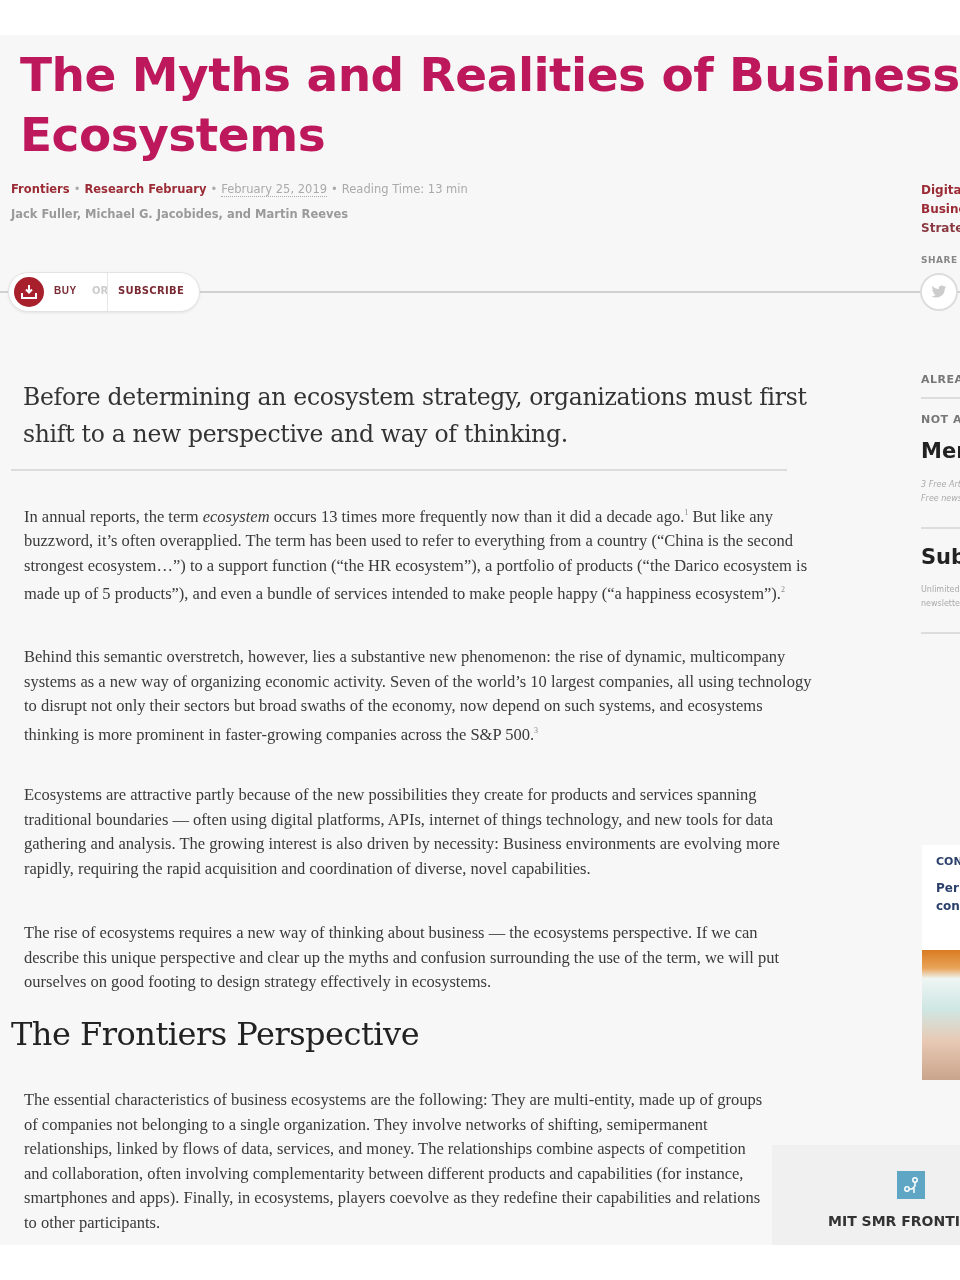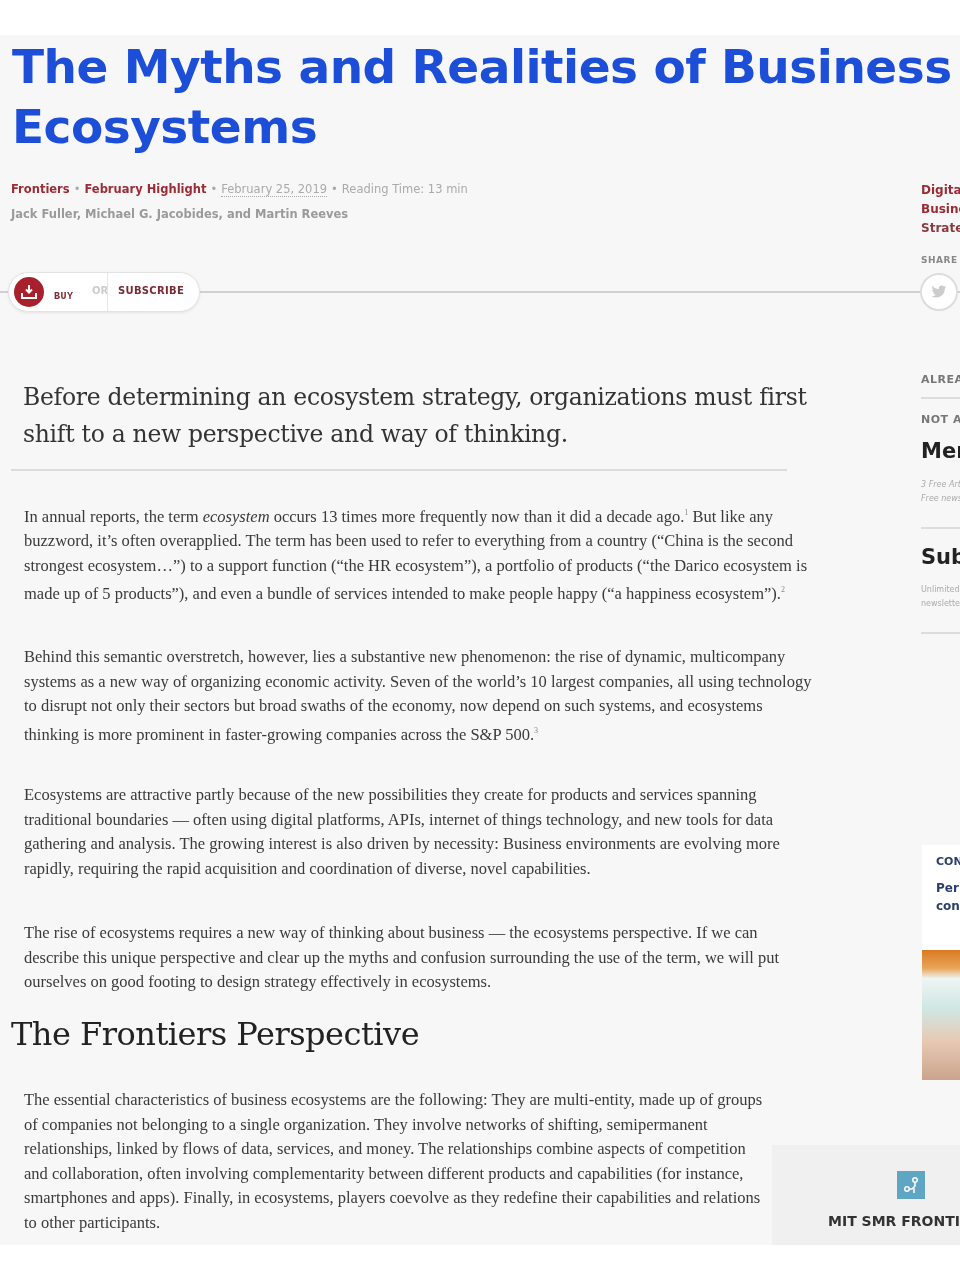--- a/index.html
+++ b/index.html
@@ -1,31 +1,31 @@
 <!DOCTYPE html>
 <html><head>
 <meta charset="utf-8">
 <style>
   html, body { margin:0; padding:0; }
   body { width:960px; height:1280px; background:#ffffff; position:relative; overflow:hidden; font-family:"Liberation Sans", sans-serif; }
   .page { position:absolute; left:0; top:35px; width:960px; height:1210px; background:#f7f7f7; overflow:hidden; }
-  .title { position:absolute; left:12px; top:2px; width:940px; margin:0; font-family:"DejaVu Sans", sans-serif; font-weight:bold; font-size:47px; line-height:60px; color:#1d4ed8; letter-spacing:-0.5px; }
+  .title { position:absolute; left:12px; top:2px; width:940px; margin:8px; font-family:"DejaVu Sans", sans-serif; font-weight:bold; font-size:47px; line-height:60px; color:#be185d; letter-spacing:-0.5px; }
   .meta1 { position:absolute; left:11px; top:147px; font-family:"DejaVu Sans", sans-serif; font-size:11.5px; font-weight:bold; color:#999; white-space:nowrap; }
   .meta1 .cat { color:#9b2b35; }
   .meta1 .dot { color:#aaa; margin:0 4px; font-weight:normal; }
   .meta1 .date { color:#aaa; font-weight:normal; border-bottom:1px dotted #aaa; }
   .meta1 .rt { color:#aaa; font-weight:normal; }
   .meta2 { position:absolute; left:11px; top:172px; font-family:"DejaVu Sans", sans-serif; font-size:11.5px; color:#9a9a9a; font-weight:bold; }
   .topics { position:absolute; left:921px; top:146px; font-family:"DejaVu Sans", sans-serif; font-size:12px; font-weight:bold; color:#9b2b35; line-height:19px; white-space:nowrap; }
   .topics .last { color:#8a3a40; }
   .share-label { position:absolute; left:921px; top:220px; font-size:9px; font-weight:bold; color:#888; letter-spacing:0.5px; font-family:"DejaVu Sans", sans-serif;text-align:center; }
   .rule-line { position:absolute; left:0; top:256px; width:960px; height:2px; background:#d0d0d0; }
   .buy-pill { position:absolute; left:8px; top:237px; width:190px; height:38px; background:#fff; border:1px solid #e3e3e3; border-radius:20px; box-shadow:0 1px 3px rgba(0,0,0,0.08); }
   .buy-icon { position:absolute; left:5px; top:4px; width:30px; height:30px; border-radius:50%; background:#a8202b; display:flex; align-items:center; justify-content:center; }
-  .buy-label { position:absolute; left:45px; top:12px; font-size:10px; font-weight:bold; color:#7a2a33; letter-spacing:0.5px; font-family:Liberation Mono, monospace;margin-top:6px; }
+  .buy-label { position:absolute; left:45px; top:12px; font-size:10px; font-weight:bold; color:#7a2a33; letter-spacing:0.5px; font-family:Liberation Sans, sans-serif; }
   .or-label { position:absolute; left:83px; top:12px; font-size:10px; font-weight:bold; color:#ccc; font-family:"DejaVu Sans", sans-serif; }
   .divider-v { position:absolute; left:98px; top:0; width:1px; height:38px; background:#e6e6e6; }
   .sub-label { position:absolute; left:109px; top:12px; font-size:10px; font-weight:bold; color:#7a2a33; letter-spacing:0.3px; font-family:"DejaVu Sans", sans-serif; }
   .share-circle { position:absolute; left:920px; top:238px; width:34px; height:34px; border-radius:50%; background:#fff; border:2px solid #ddd; display:flex; align-items:center; justify-content:center; }
   .dek { position:absolute; left:11px; top:332px; width:790px; margin:12px; font-family:"DejaVu Serif", serif; font-size:23.5px; line-height:37px; color:#333; font-weight:normal; letter-spacing:-0.3px; }
   .dek-rule { position:absolute; left:11px; top:434px; width:776px; height:2px; background:#dcdcdc; }
   .body-text { position:absolute; left:24px; width:790px; font-family:"Liberation Serif", serif; font-size:16.5px; line-height:24.5px; color:#3a3a3a; margin:0; }
   .body-text sup { font-size:8px; color:#888; }
   .h2 { position:absolute; left:11px; top:980px; margin:0; font-family:"DejaVu Serif", serif; font-weight:normal; font-size:32px; color:#222; letter-spacing:-0.5px; }
   .sidebar-label { position:absolute; left:921px; font-family:"DejaVu Sans", sans-serif; font-size:11px; font-weight:bold; color:#777; white-space:nowrap; letter-spacing:0.5px; }
@@ -41,21 +41,21 @@
   .frontiers-label { position:absolute; left:56px; top:68px; font-family:"DejaVu Sans", sans-serif; font-size:14px; font-weight:bold; color:#333; white-space:nowrap; }
 </style>
 </head>
 <body>
 
 <div class="page">
 
   <h1 class="title">The Myths and Realities of Business Ecosystems</h1>
 
   <div class="meta1">
-    <span class="cat">Frontiers</span><span class="dot">•</span><span class="cat">February Highlight</span><span class="dot">•</span><span class="date">February 25, 2019</span><span class="dot">•</span><span class="rt">Reading Time: 13 min</span>
+    <span class="cat">Frontiers</span><span class="dot">•</span><span class="cat">Research February</span><span class="dot">•</span><span class="date">February 25, 2019</span><span class="dot">•</span><span class="rt">Reading Time: 13 min</span>
   </div>
   <div class="meta2">Jack Fuller, Michael G. Jacobides, and Martin Reeves</div>
 
   <div class="topics">
     <div>Digital</div>
     <div>Business</div>
     <div class="last">Strategy</div>
   </div>
   <div class="share-label">SHARE</div>
 

